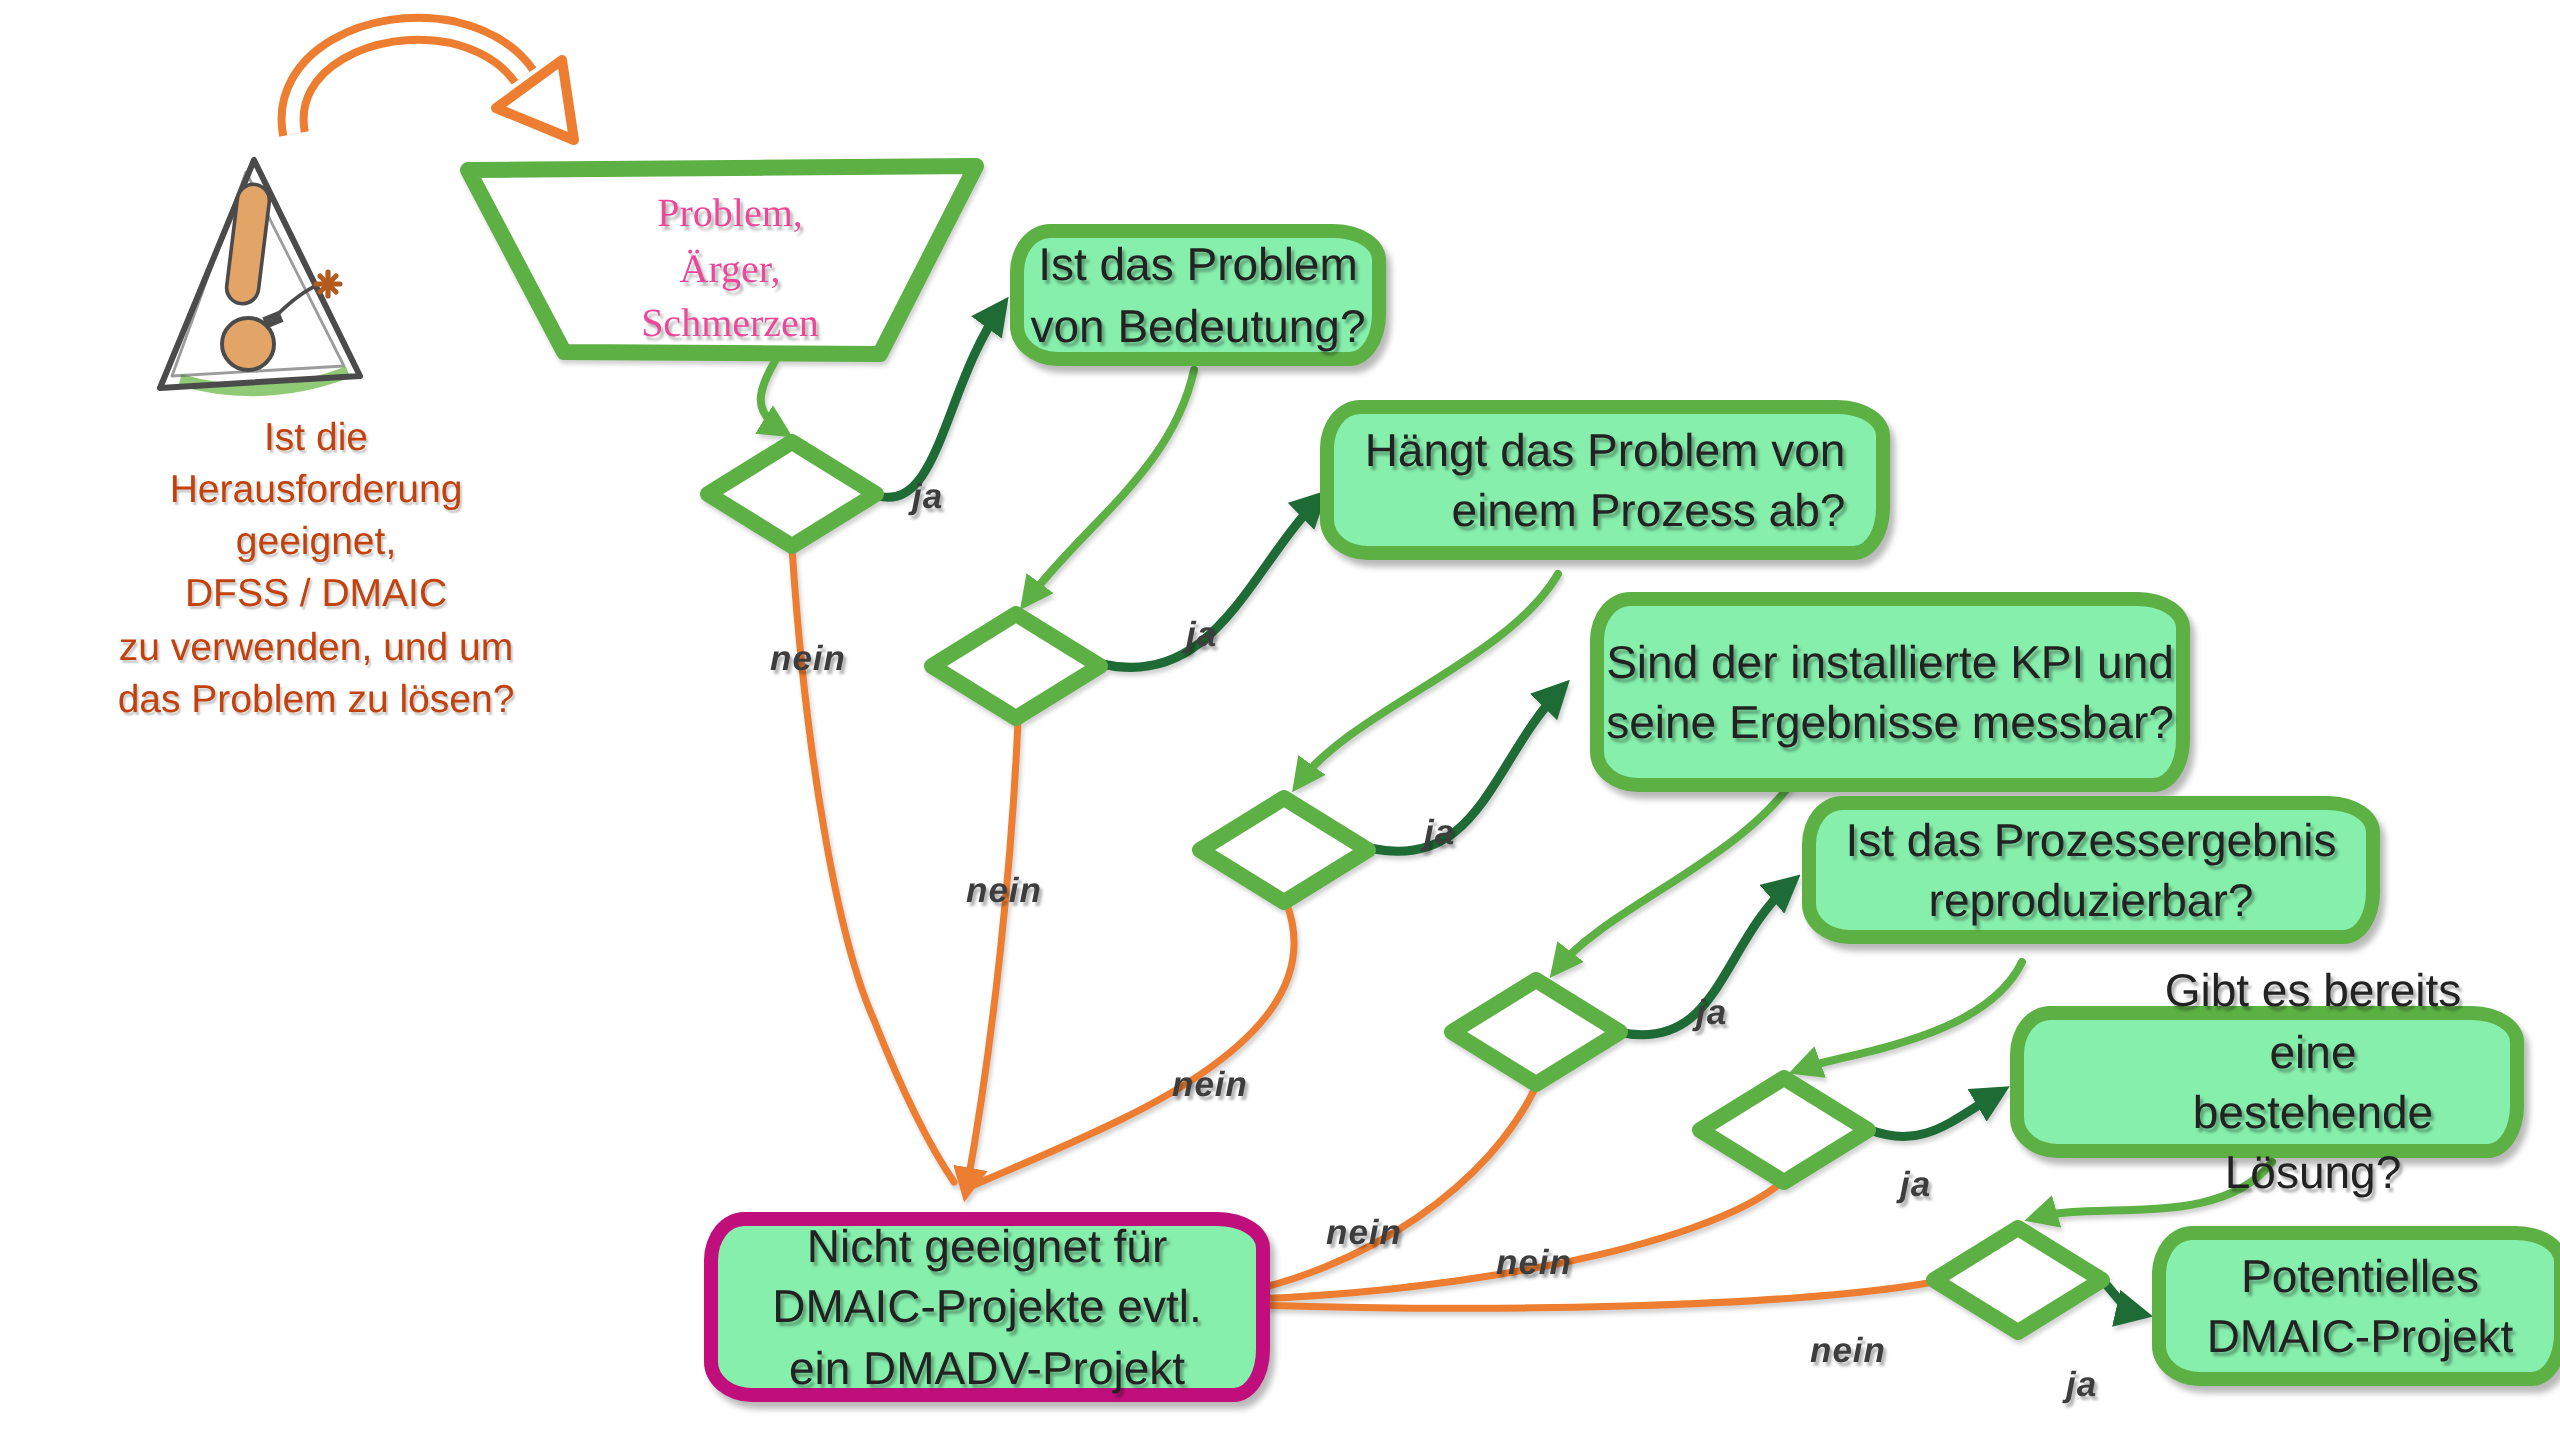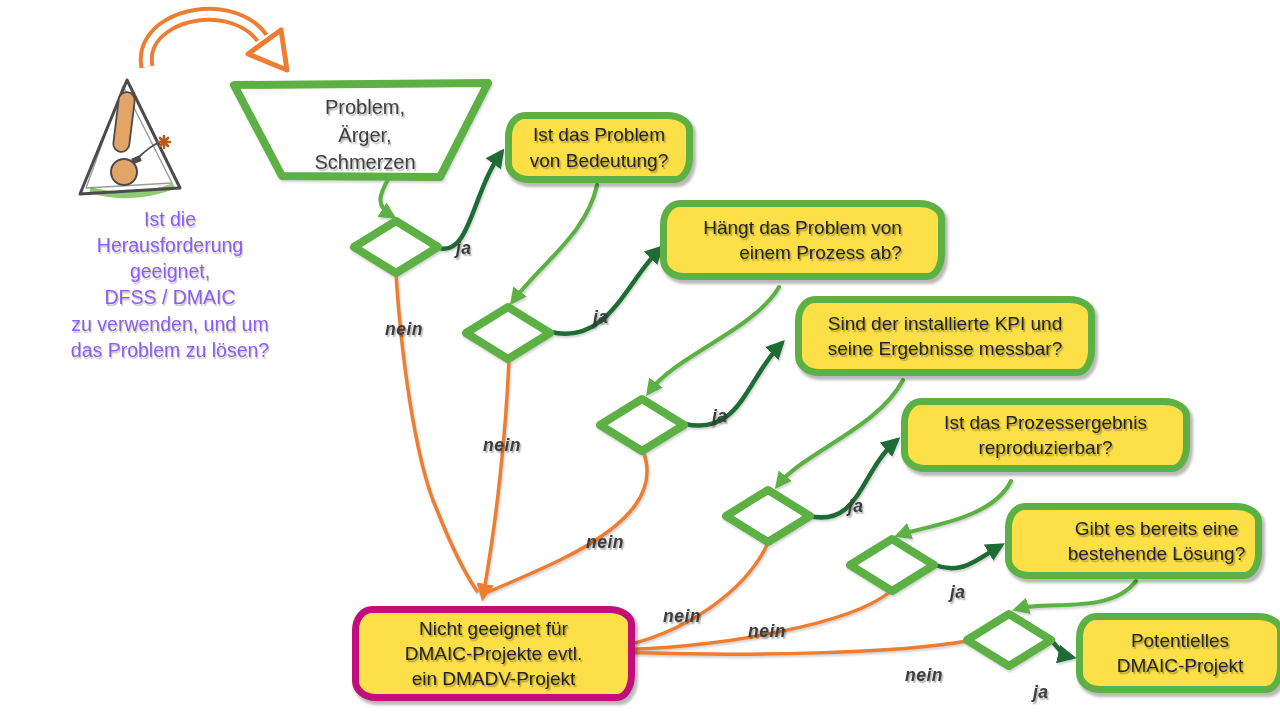--- a/index.html
+++ b/index.html
@@ -10,36 +10,36 @@
   .stroke-green{stroke:var(--green);}
   .stroke-dgreen{stroke:var(--dark-green);}
   .stroke-orange{stroke:var(--orange);}
   .fill-green{fill:var(--green);}
   .fill-dgreen{fill:var(--dark-green);}
   .fill-orange{fill:var(--orange);}
   .flow{fill:none;stroke-width:4;stroke-linecap:round;}
   .yes-line{fill:none;stroke-width:4.5;stroke-linecap:round;}
   .no-line{fill:none;stroke-width:3.5;stroke-linecap:round;}
   .diamond{fill:#fff;stroke-width:8;stroke-linejoin:round;}
-  .qbox{position:absolute;box-sizing:border-box;background:#fde047;border:7px solid var(--green);
+  .qbox{position:absolute;box-sizing:border-box;background:#86efac;border:7px solid var(--green);
         border-radius:20px 26px 18px 24px / 24px 18px 26px 20px;
         box-shadow:2.5px 3.5px 3px rgba(0,0,0,.28);
         display:flex;align-items:center;justify-content:center;text-align:center;
-        font-size:19px;line-height:1.32;color:var(--ink);
+        font-size:23px;line-height:1.32;color:var(--ink);
         text-shadow:1.5px 2px 1.5px rgba(0,0,0,.32);white-space:pre-line;z-index:3;}
   .qbox.magenta{border-color:var(--magenta);}
   .label{position:absolute;font-size:17.5px;font-weight:bold;font-style:italic;
          color:#3d3d3d;letter-spacing:.5px;z-index:4;
          text-shadow:1.5px 2px 1.5px rgba(0,0,0,.30);margin-top:26px;}
-  .caption{position:absolute;left:22px;top:206px;width:296px;text-align:center;
-           font-size:19.5px;line-height:1.34;color:#8b5cf6;white-space:pre-line;
+  .caption{position:absolute;left:10px;top:206px;width:296px;text-align:center;
+           font-size:19.5px;line-height:1.34;color:#c2410c;white-space:pre-line;
            text-shadow:1px 1.5px 1px rgba(0,0,0,.22);z-index:3;}
   .trap-text{position:absolute;left:272px;top:94px;width:186px;text-align:center;
-             font-size:20px;line-height:1.38;color:#404040;white-space:pre-line;
-             text-shadow:1.5px 2px 1.5px rgba(0,0,0,.30);z-index:3;}
+             font-size:20px;line-height:1.38;color:#ec4899;white-space:pre-line;
+             text-shadow:1.5px 2px 1.5px rgba(0,0,0,.30);z-index:3;font-family:Liberation Serif, serif;}
 </style>
 </head>
 <body>
 
 <div class="canvas">
 
   <svg class="layer" viewBox="0 0 1280 720">
     <defs>
       <marker id="ah-lg" viewBox="0 0 10 10" refX="7" refY="5" markerWidth="4.2" markerHeight="4.2" orient="auto-start-reverse">
         <path d="M0,0 L10,5 L0,10 z" class="fill-green"></path>
@@ -116,21 +116,21 @@
 das Problem zu lösen?</div>
 
   <div class="trap-text">Problem,
 Ärger,
 Schmerzen</div>
 
   <div class="qbox" style="left:505px;top:112px;width:188px;height:71px;">Ist das Problem
 von Bedeutung?</div>
   <div class="qbox" style="left:660px;top:200px;width:285px;height:80px;text-align:right;">Hängt das Problem von
 einem Prozess ab?</div>
-  <div class="qbox" style="left:795px;top:296px;width:300px;height:80px;">Sind der installierte KPI und
+  <div class="qbox" style="left:795px;top:296px;width:300px;height:100px;">Sind der installierte KPI und
 seine Ergebnisse messbar?</div>
   <div class="qbox" style="left:901px;top:398px;width:289px;height:74px;">Ist das Prozessergebnis
 reproduzierbar?</div>
   <div class="qbox" style="left:1005px;top:503px;width:257px;height:76px;padding-left:46px;">Gibt es bereits eine
 bestehende Lösung?</div>
 
   <div class="qbox magenta" style="left:352px;top:606px;width:283px;height:95px;">Nicht geeignet für
 DMAIC-Projekte evtl.
 ein DMADV-Projekt</div>
   <div class="qbox" style="left:1076px;top:613px;width:208px;height:80px;">Potentielles

